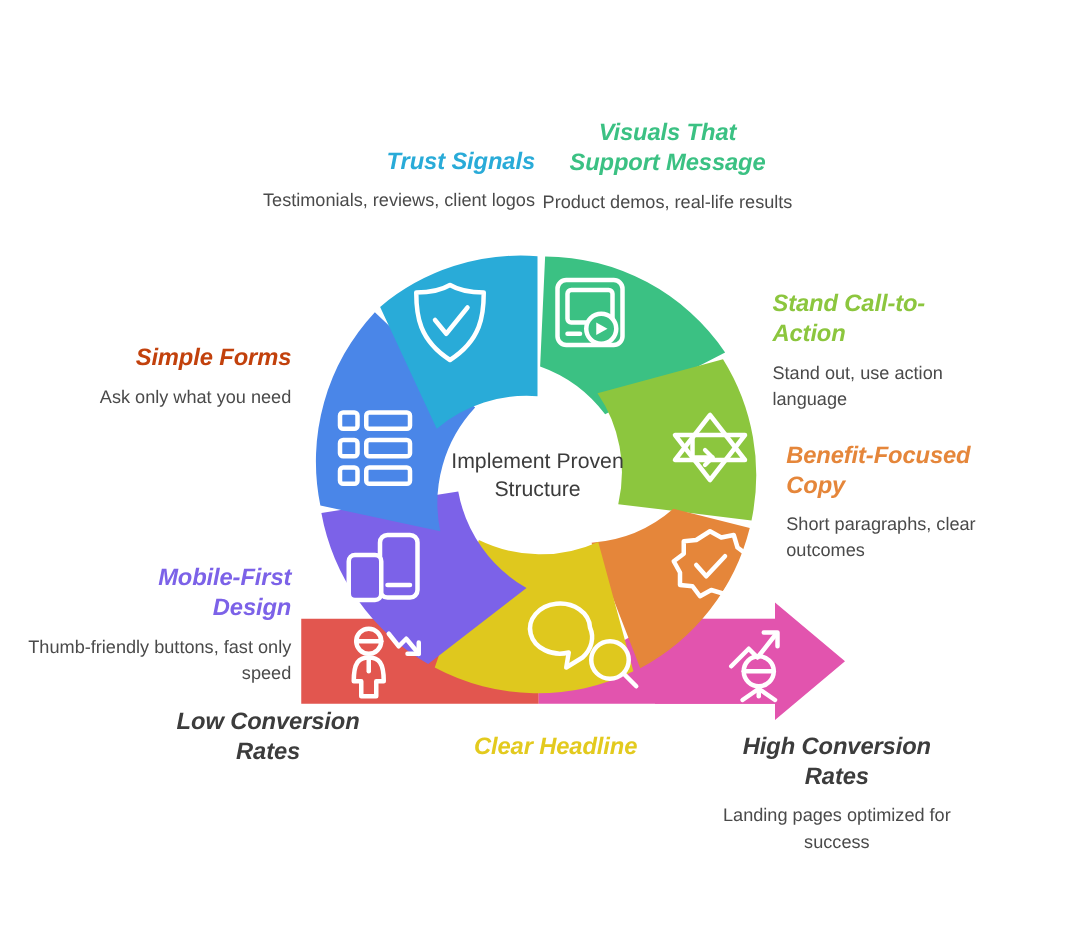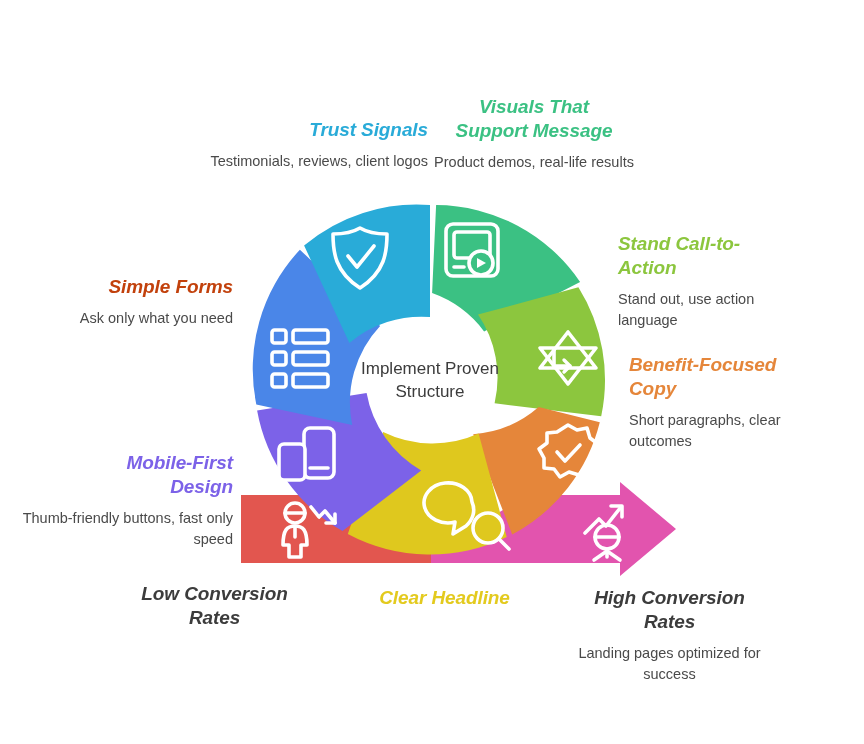--- a/index.html
+++ b/index.html
@@ -33,21 +33,21 @@
   .ta-left{text-align:left;}
   .ta-center{text-align:center;}
 
   
   #lbl-trust      {left:196px; top:118px;  width:232px;}
   #lbl-visuals    {left:434px; top:95px;   width:200px;}
   #lbl-cta        {left:618px; top:232px;  width:190px;}
   #lbl-benefit    {left:629px; top:353px;  width:200px;}
   #lbl-simple     {left:24px;  top:275px;  width:209px;}
   #lbl-mobile     {left:12px;  top:419px;  width:221px;}
-  #lbl-low        {left:97px;  top:582px;  width:235px;}
+  #lbl-low        {left:97px;  top:566px;  width:235px;}
   #lbl-clear      {left:352px; top:586px;  width:185px;}
   #lbl-high       {left:566px; top:586px;  width:207px;}
 
   
   #center-caption{
     position:absolute;
     left:330px; top:357px;
     width:200px;
     text-align:center;
     font-size:17px;

